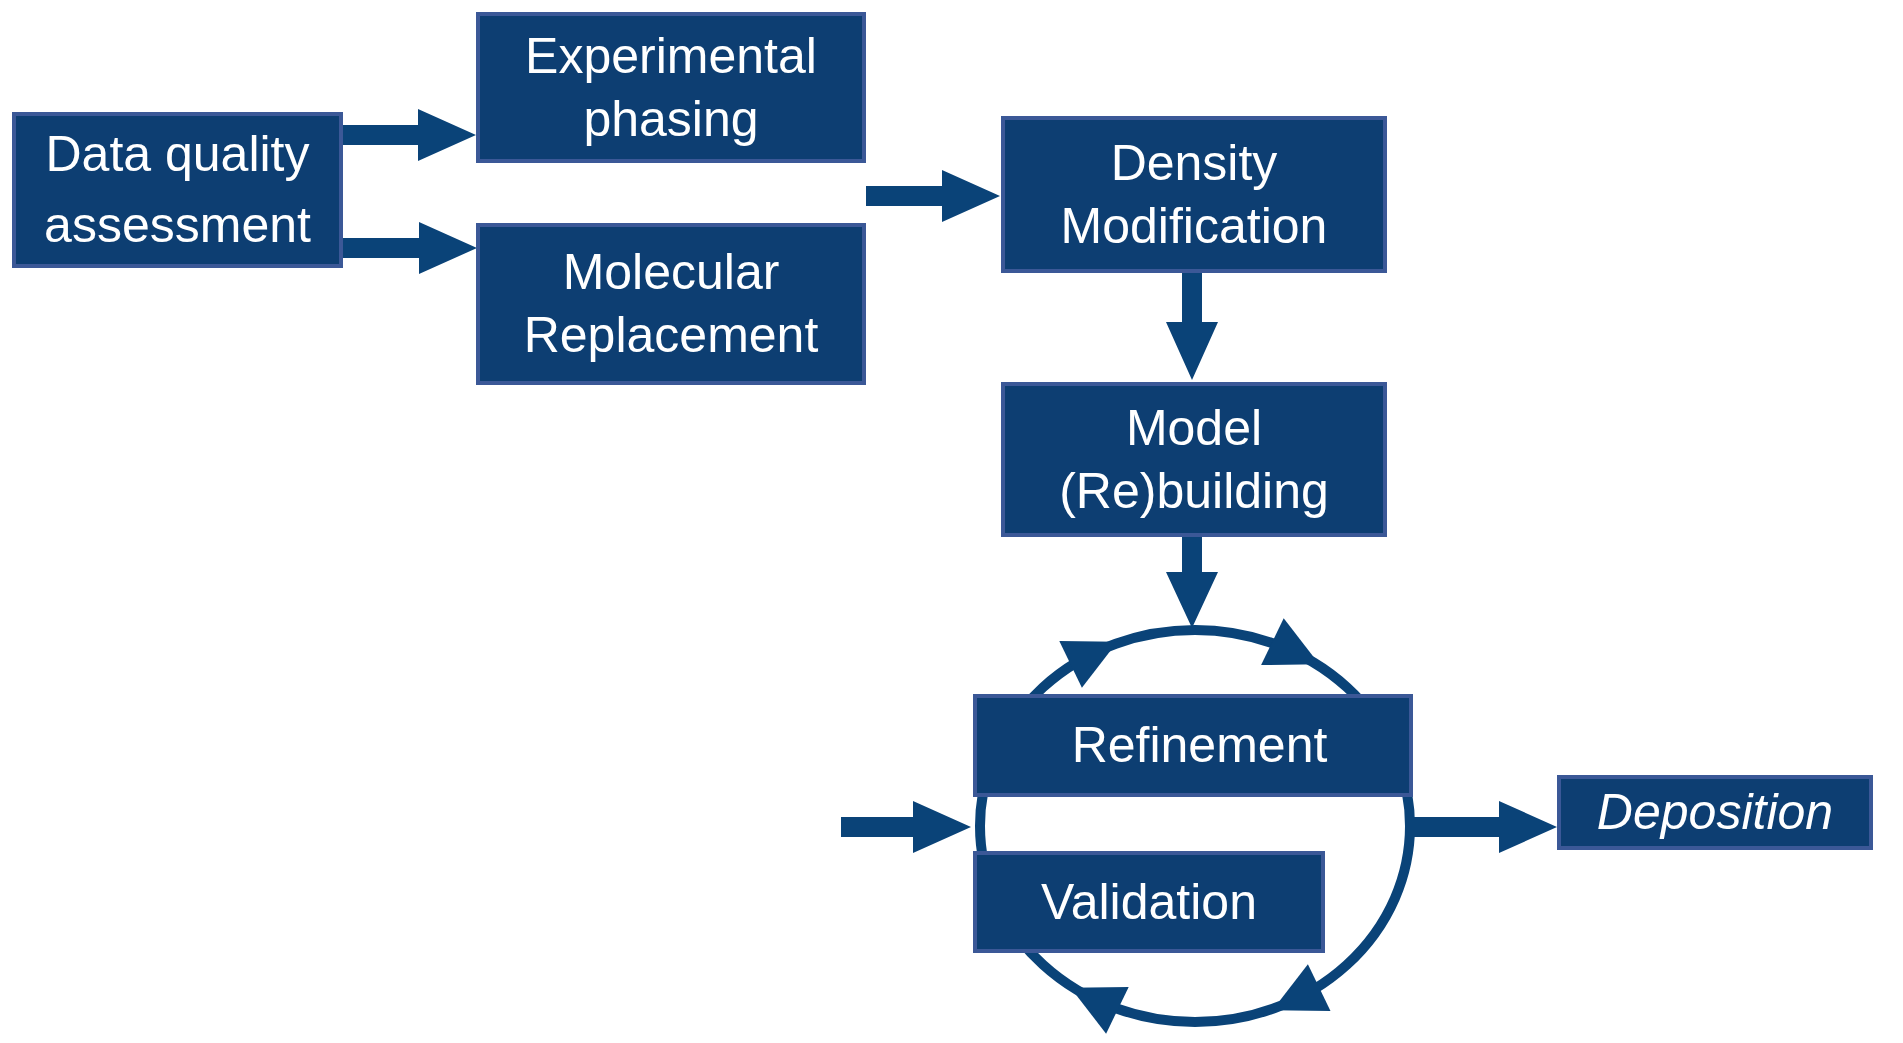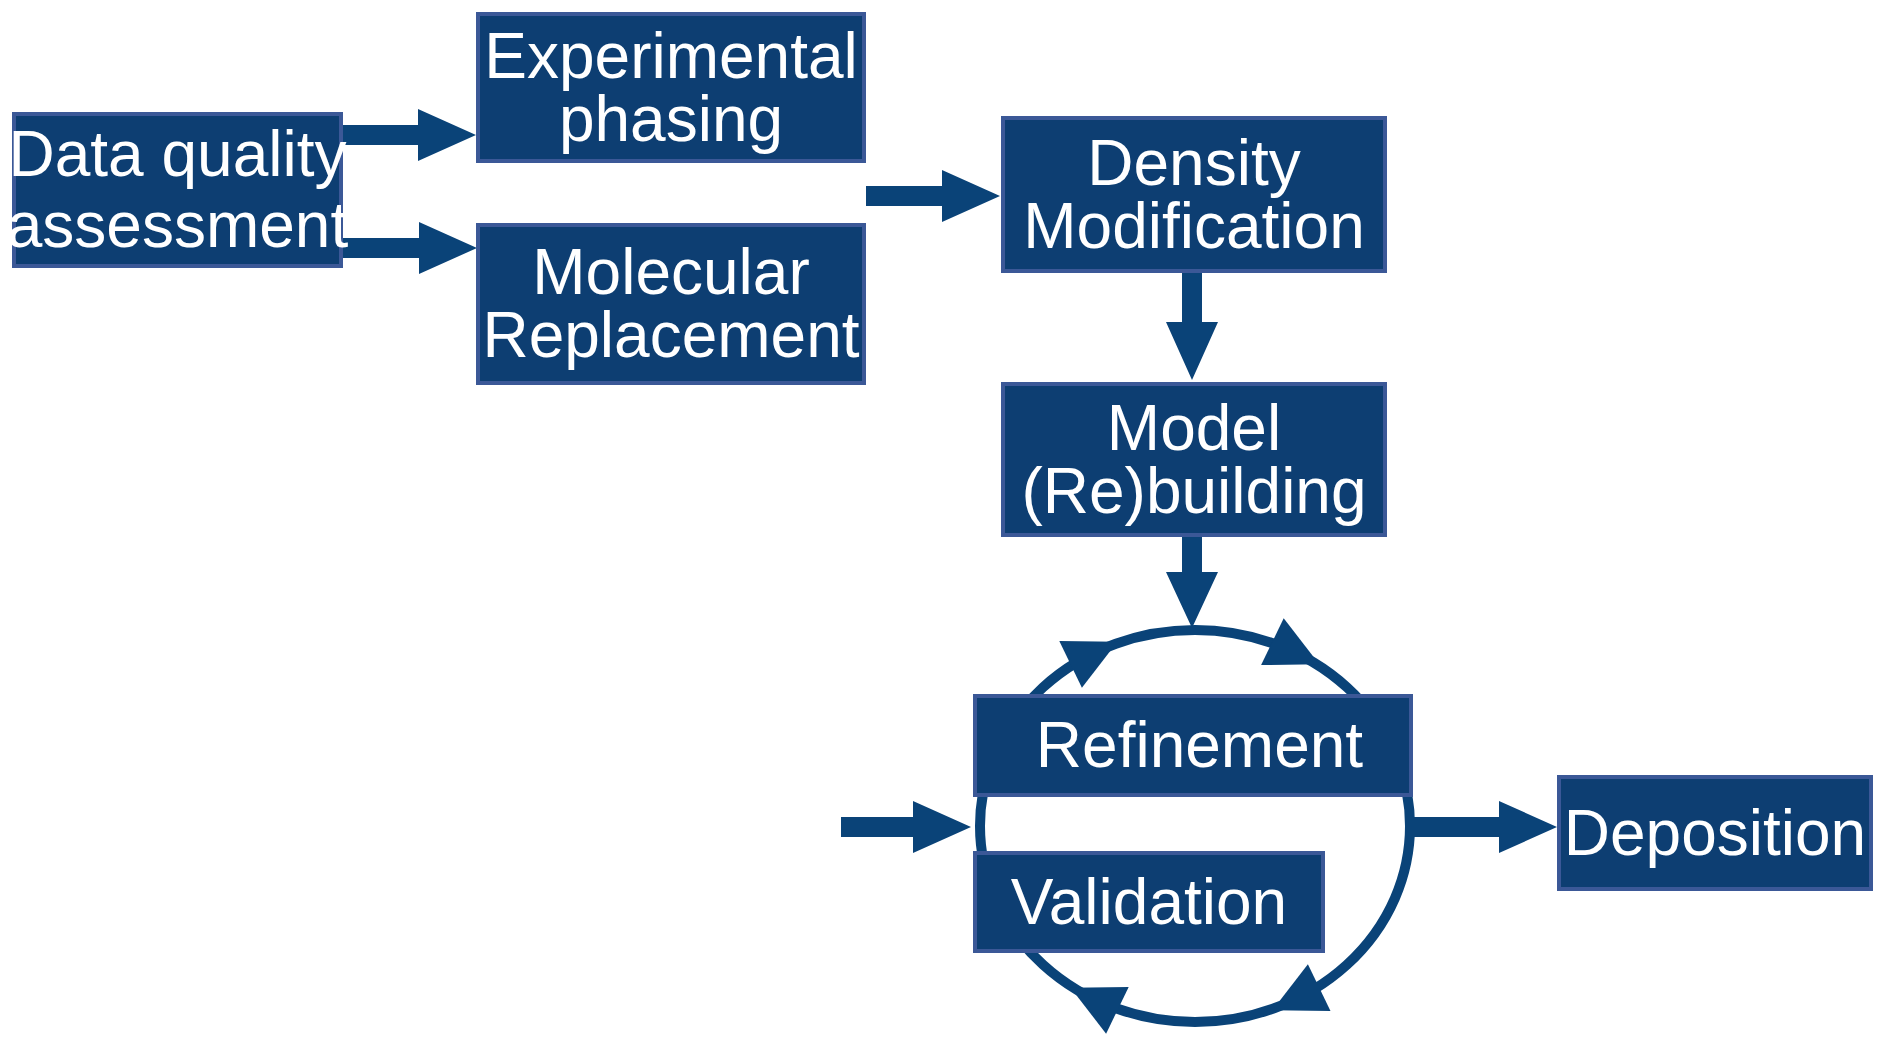--- a/index.html
+++ b/index.html
@@ -22,33 +22,33 @@
   .ring{fill:none;stroke:var(--arrow);stroke-width:10px;}
   .box{
     position:absolute;
     box-sizing:border-box;
     background:var(--box-fill);
     border:4px solid var(--box-border);
     color:var(--text);
     display:flex;flex-direction:column;
     align-items:center;justify-content:center;
     text-align:center;
-    font-size:64px;line-height:63px;
+    font-size:50px;line-height:63px;
     z-index:2;
   }
   .box span{display:block;white-space:nowrap;}
   #box-dqa{left:12px;top:112px;width:331px;height:156px;gap:8px;}
   #box-exp{left:476px;top:12px;width:390px;height:151px;}
   #box-mol{left:476px;top:223px;width:390px;height:162px;align-items:center;}
   #box-den{left:1001px;top:116px;width:386px;height:157px;}
   #box-mod{left:1001px;top:382px;width:386px;height:155px;}
   #box-ref{left:973px;top:694px;width:440px;height:103px;padding-left:13px;}
   #box-val{left:973px;top:851px;width:352px;height:102px;}
   #box-lig{left:483px;top:775px;width:358px;height:102px;}
-  #box-dep{left:1557px;top:775px;width:316px;height:116px;}
+  #box-dep{left:1557px;top:775px;width:316px;height:75px;font-style:italic;}
 </style>
 </head>
 <body>
 
 <div class="canvas">
 
   <svg class="layer" viewBox="0 0 1903 1043">
 
     <ellipse class="ring" cx="1195" cy="826" rx="215" ry="196"></ellipse>
     <polygon class="arrow" points="1117.4,641.7 1081.9,687.7 1059.3,640.9"></polygon>

